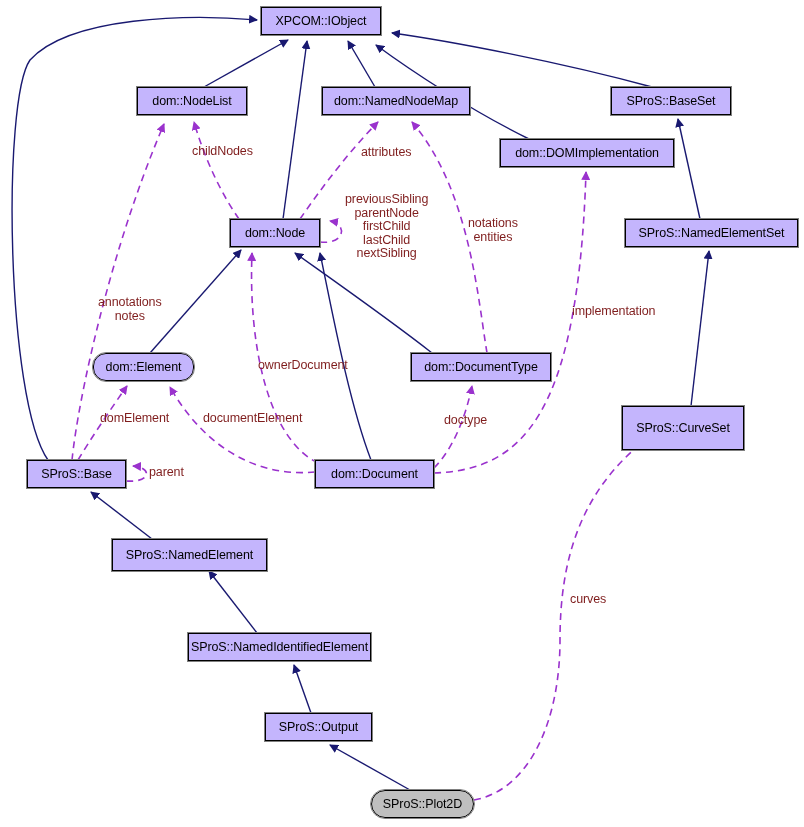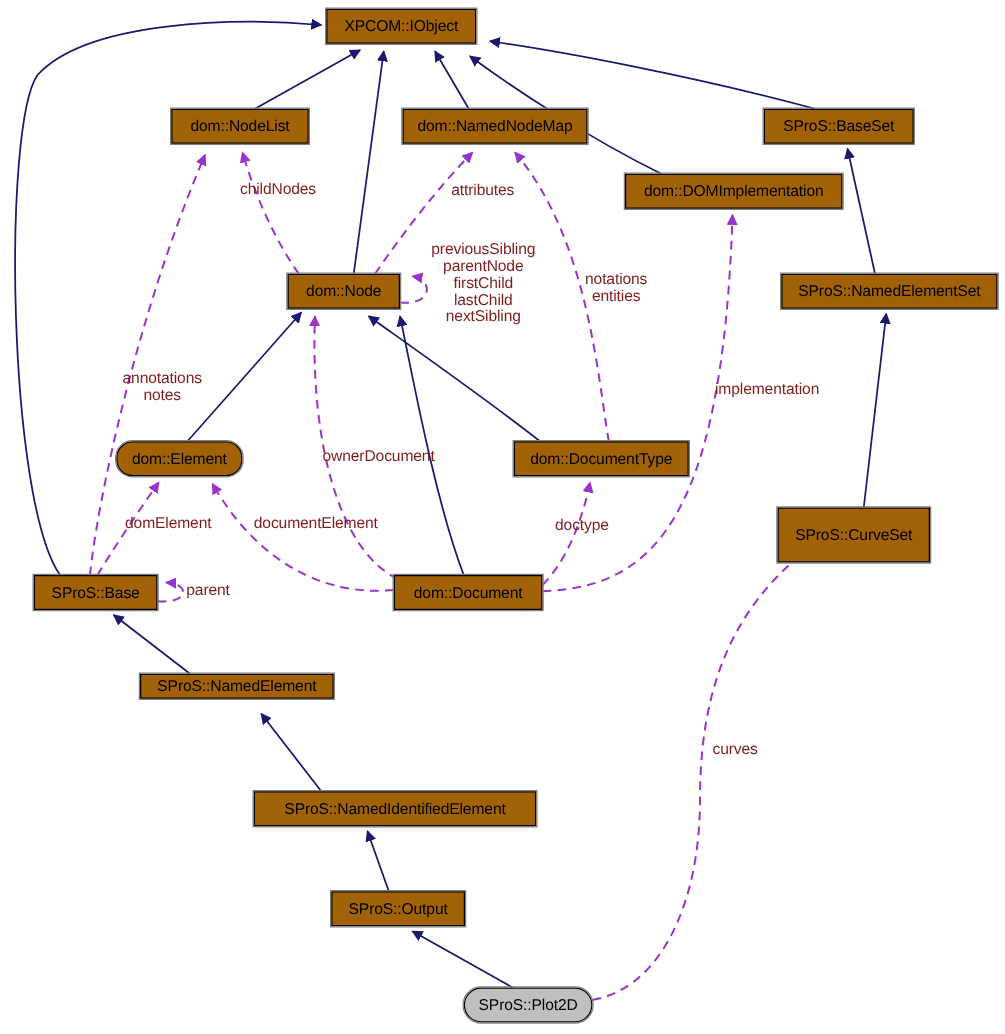--- a/index.html
+++ b/index.html
@@ -25,21 +25,21 @@
     left: 0;
     top: 0;
     width: 804px;
     height: 827px;
   }
   .node-box {
     position: absolute;
     box-sizing: border-box;
     border: 1px solid #000000;
     outline: 1px solid #808080;
-    background: #a16207;
+    background: #c4b5fd;
     color: #000000;
     font-size: 12.5px;
     line-height: 1;
     display: flex;
     align-items: center;
     justify-content: center;
     white-space: nowrap;
     z-index: 5;
     letter-spacing: -0.1px;
   }
@@ -151,23 +151,23 @@
   <div class="node-box" style="left:93px;top:353px;width:101px;height:28px;border-radius:13px;">dom::Element</div>
 
   <div class="node-box" style="left:411px;top:353px;width:140px;height:28px;">dom::DocumentType</div>
 
   <div class="node-box" style="left:622px;top:406px;width:122px;height:44px;">SProS::CurveSet</div>
 
   <div class="node-box" style="left:27px;top:460px;width:99px;height:28px;">SProS::Base</div>
 
   <div class="node-box" style="left:315px;top:460px;width:119px;height:28px;">dom::Document</div>
 
-  <div class="node-box" style="left:112px;top:539px;width:155px;height:20px;">SProS::NamedElement</div>
-
-  <div class="node-box" style="left:188px;top:633px;width:226px;height:28px;margin-left:15px;">SProS::NamedIdentifiedElement</div>
+  <div class="node-box" style="left:112px;top:539px;width:155px;height:32px;">SProS::NamedElement</div>
+
+  <div class="node-box" style="left:188px;top:633px;width:183px;height:28px;">SProS::NamedIdentifiedElement</div>
 
   <div class="node-box" style="left:265px;top:713px;width:107px;height:28px;">SProS::Output</div>
 
   <div class="node-box highlight" style="left:371px;top:790px;width:103px;height:28px;border-radius:14px;">SProS::Plot2D</div>
 
   <div class="edge-label" style="left:192px;top:145px;">childNodes</div>
 
   <div class="edge-label" style="left:361px;top:146px;">attributes</div>
 
   <div class="edge-label center" style="left:345px;top:193px;">previousSibling

